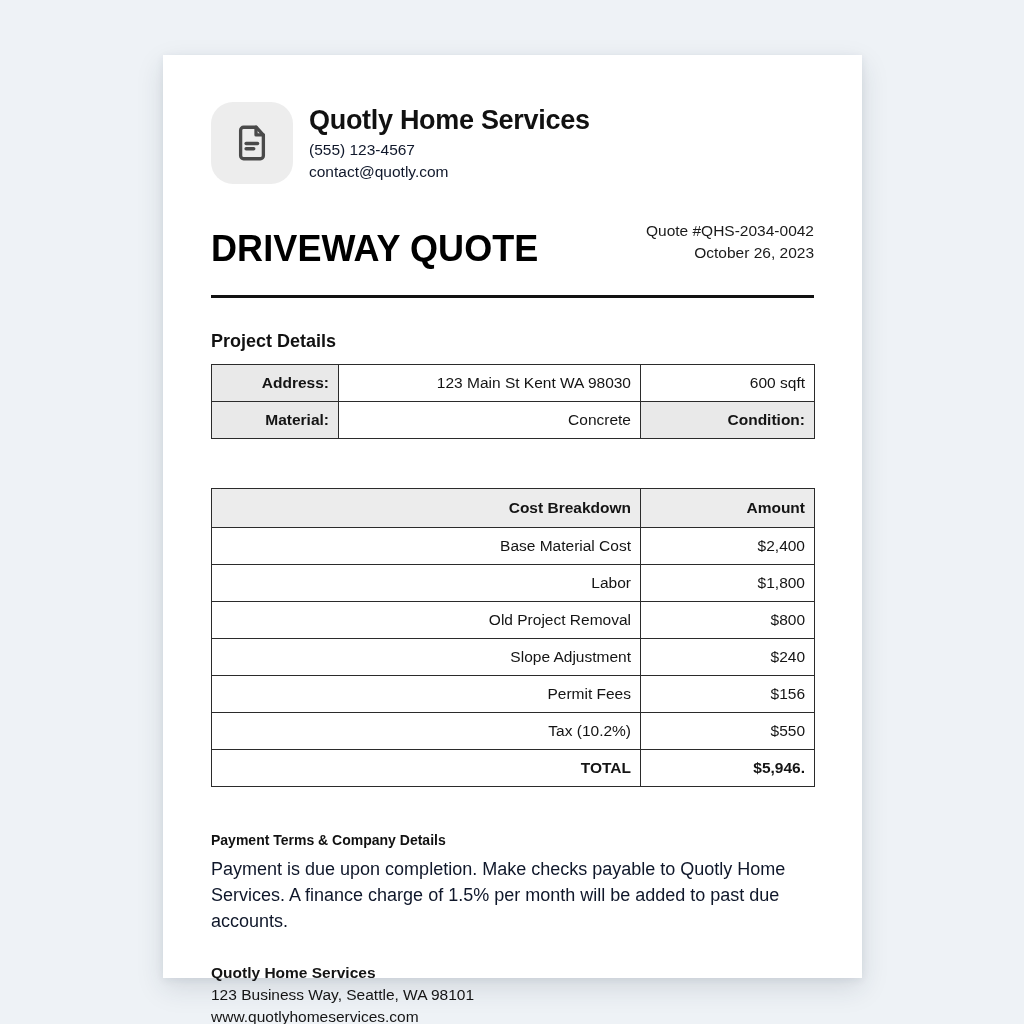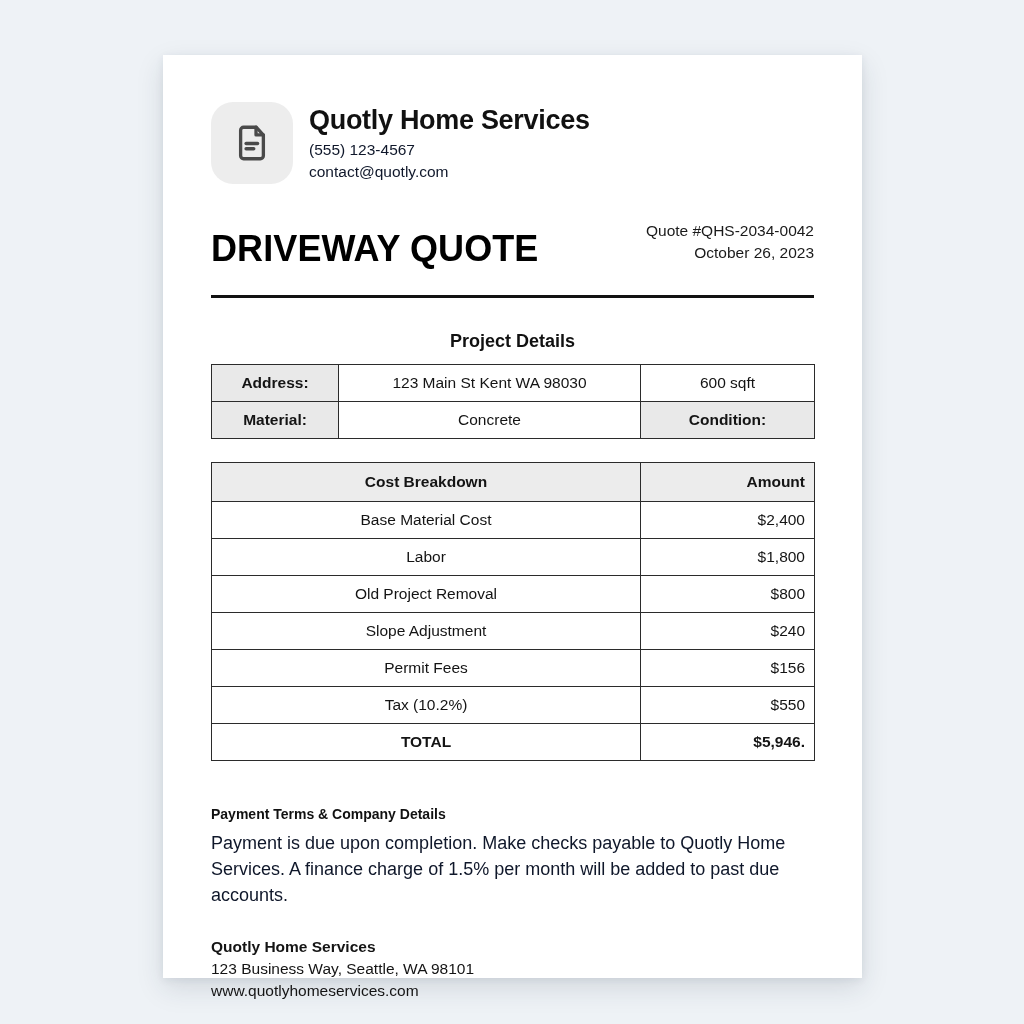--- a/index.html
+++ b/index.html
@@ -104,50 +104,49 @@
     background: #111111;
   }
 
   
   .section-heading {
     font-size: 18px;
     font-weight: bold;
     color: #111111;
     margin-top: 33px;
     margin-bottom: 12px;
-    text-align: center;
   }
 
   
   table {
     border-collapse: collapse;
     width: 603px;
     table-layout: fixed;
   }
   table td, table th {
     border: 1.5px solid #2b2b2b;
     font-size: 15.5px;
     font-weight: normal;
-    text-align: center;
+    text-align: right;
     padding: 8px 9px;
     color: #141414;
     vertical-align: middle;
     overflow: hidden;
     white-space: nowrap;
   }
   .cell-label {
     font-weight: bold;
     background: #e9e9e9;
   }
 
   
   .details-table td { height: 20px; }
 
   
-  .cost-table { margin-top: 23px; border-radius: 22px; }
+  .cost-table { margin-top: 49px; border-radius: 22px; }
   .cost-table th {
     background: #ececec;
     font-weight: bold;
     padding: 10px 9px;
     font-size: 15.5px;
   }
   .cost-table th.amount-head,
   .cost-table td.amount-cell {
     text-align: right;
   }

